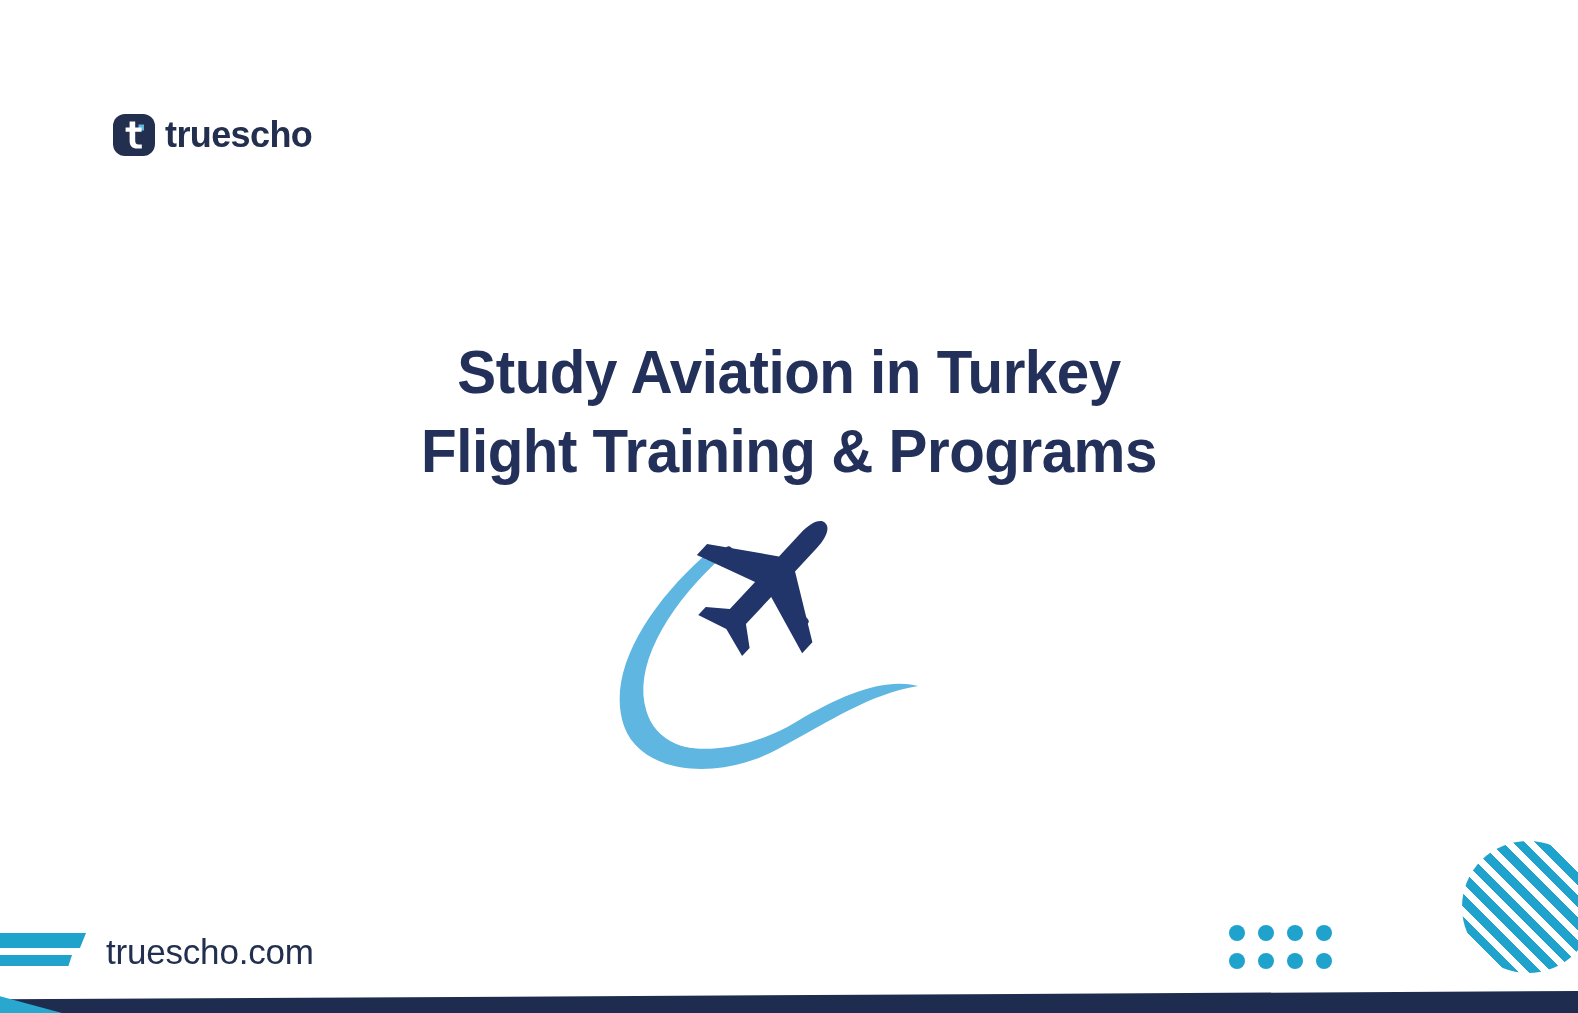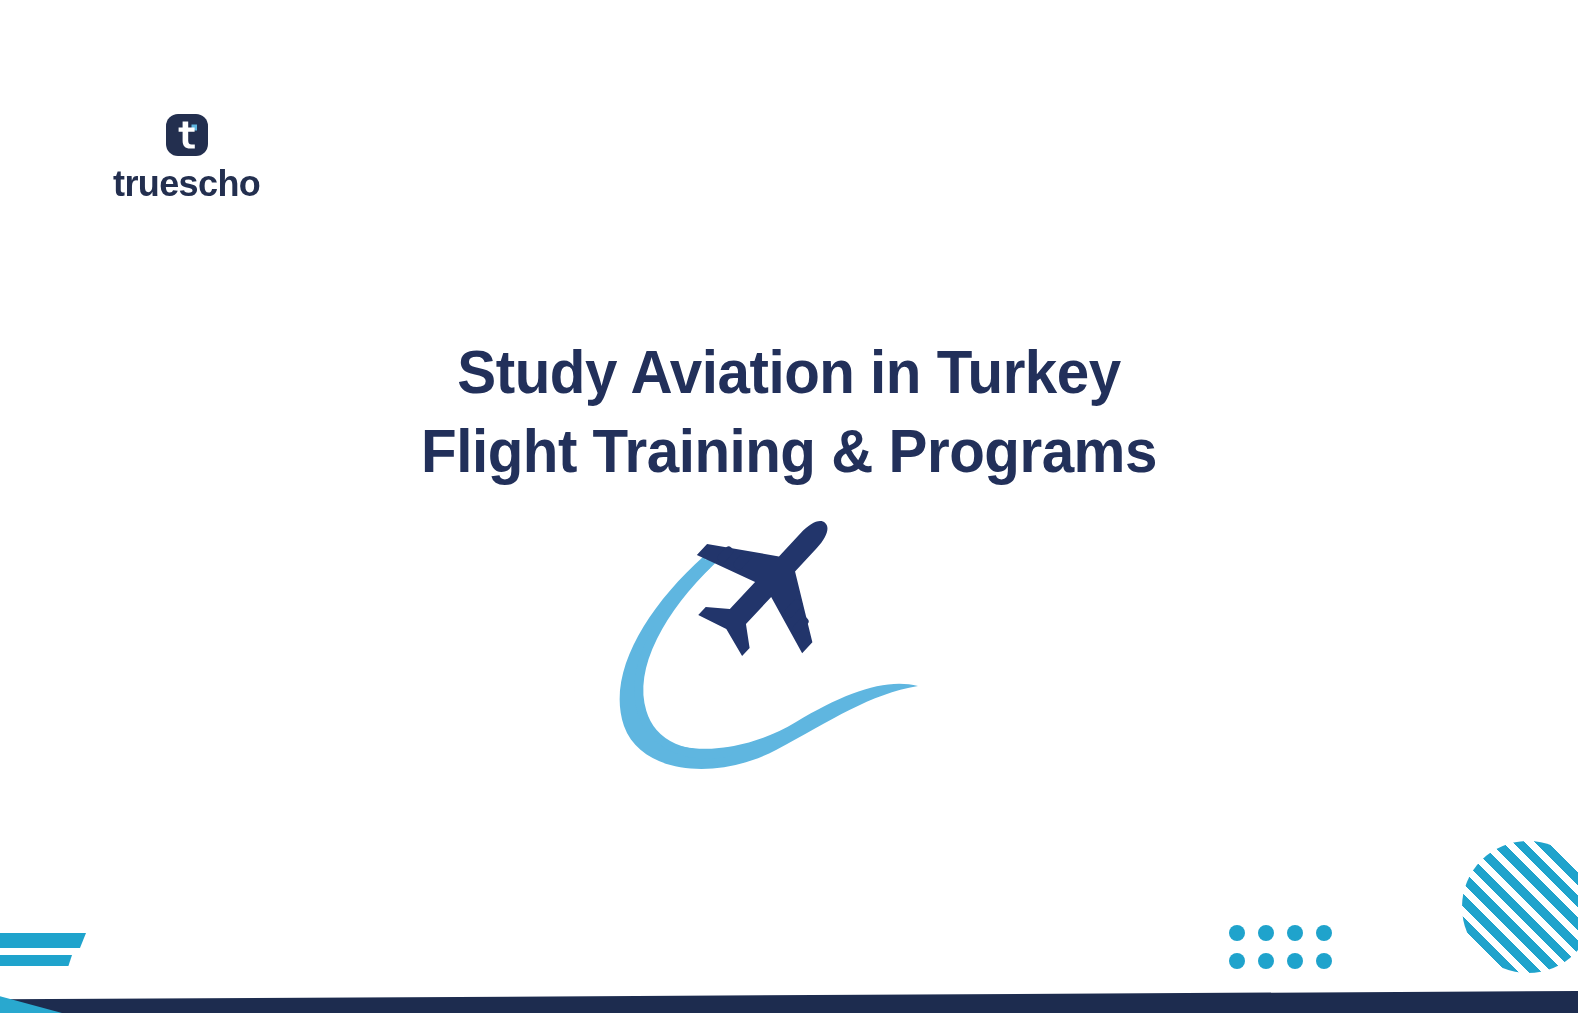--- a/index.html
+++ b/index.html
@@ -17,21 +17,20 @@
   }
 
   
   .brand {
     position: absolute;
     left: 113px;
     top: 114px;
     display: flex;
     align-items: center;
     gap: 10px;
-    flex-direction: column;
   }
   .brand-mark {
     width: 42px;
     height: 42px;
     flex: 0 0 42px;
     position: relative;
   }
   .brand-word {
     font-size: 36px;
     font-weight: 700;
@@ -225,20 +224,21 @@
         <rect x="47" y="4" width="9" height="18" rx="4" fill="#22356b"></rect>
       </g>
     </svg>
   </div>
 
   <div class="footer-bars">
     <div class="bar-top"></div>
     <div class="bar-bottom"></div>
   </div>
 
+  <div class="footer-url">truescho.com</div>
 
   <div class="dot-grid">
     <span class="dot"></span>
     <span class="dot"></span>
     <span class="dot"></span>
     <span class="dot"></span>
     <span class="dot"></span>
     <span class="dot"></span>
     <span class="dot"></span>
     <span class="dot"></span>

